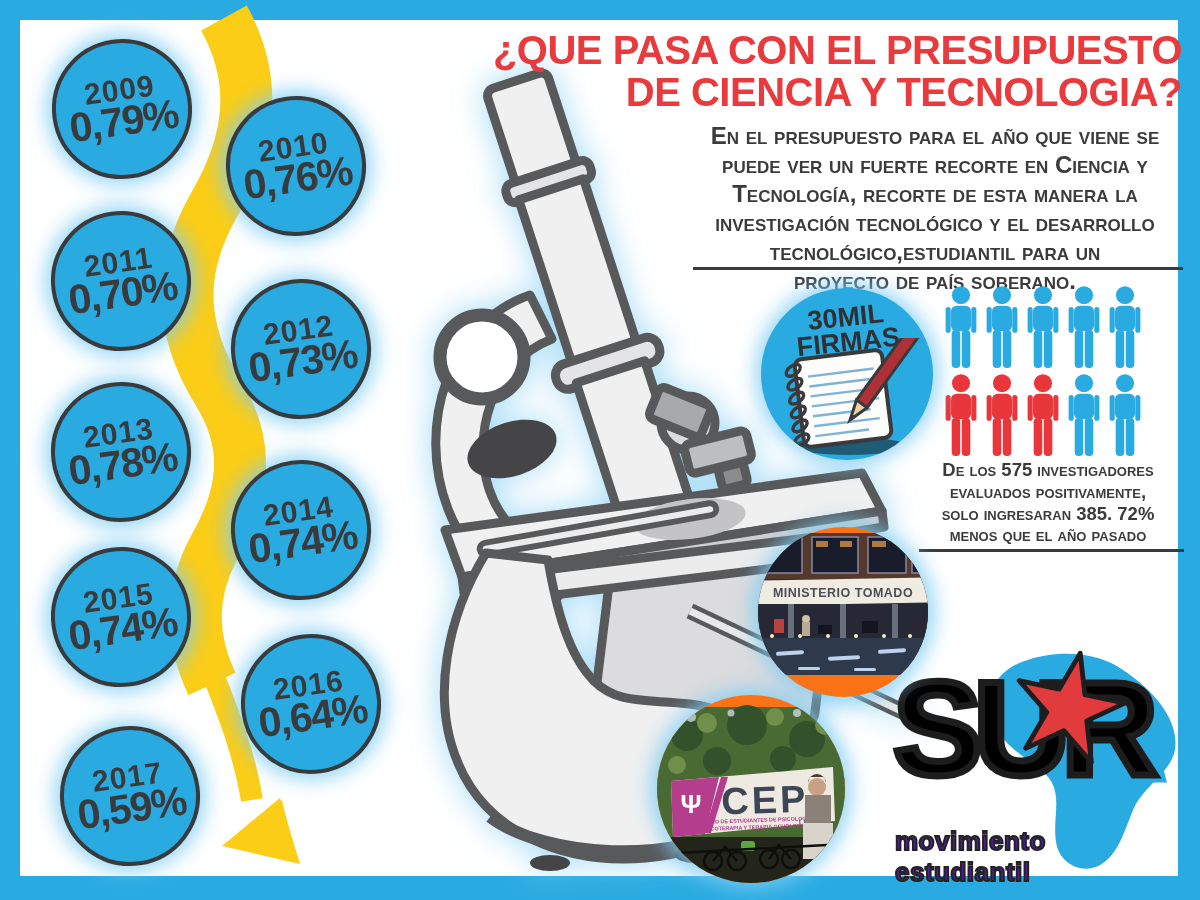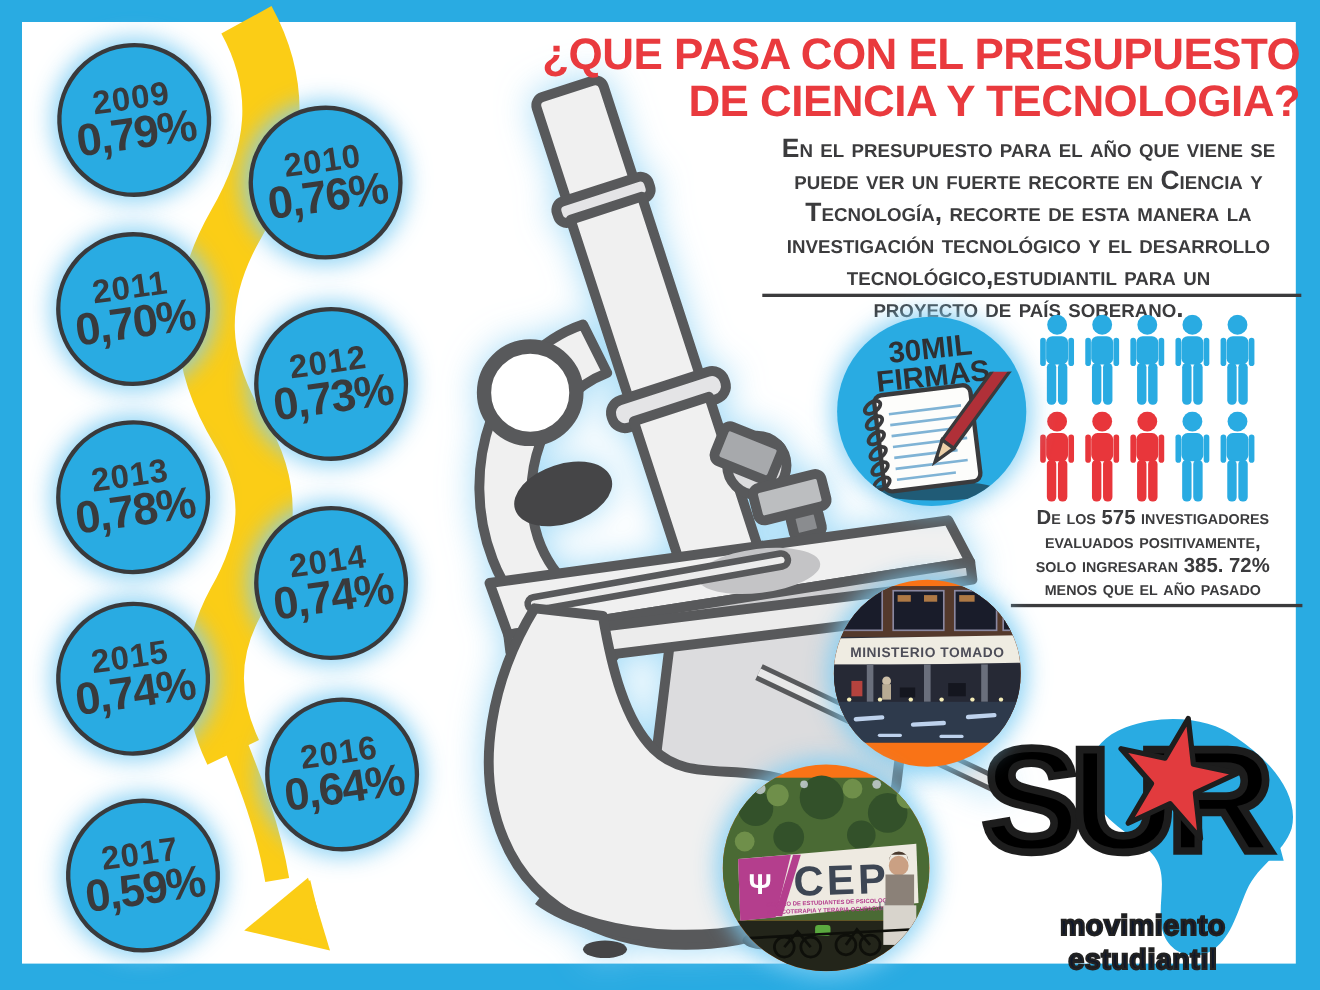--- a/index.html
+++ b/index.html
@@ -50,22 +50,22 @@
          box-shadow:0 0 20px 6px rgba(125,205,243,.85);text-decoration:underline;}
   #ministerio{left:758px;top:527px;width:170px;height:170px;z-index:4;}
   #cep{left:657px;top:695px;width:188px;height:188px;z-index:5;}
   .photo svg{display:block;width:100%;height:100%;}
 
   .sur{position:absolute;left:893px;top:648px;width:292px;height:226px;z-index:3;}
   .sur-map{position:absolute;right:-6px;top:0;width:240px;height:224px;}
   .sur-word{position:absolute;left:0;top:14px;font-size:134px;font-weight:bold;color:#000000;
             -webkit-text-stroke:7px #1d1d1d;letter-spacing:-9px;line-height:1;z-index:2;}
   .sur-star{position:absolute;left:116px;top:-2px;width:120px;height:120px;z-index:3;}
-  .sur-tagline{position:absolute;left:28px;top:178px;width:236px;text-align:center;font-size:26px;
-               font-weight:bold;color:#0f172a;-webkit-text-stroke:2px #222222;letter-spacing:0.5px;z-index:2;}
+  .sur-tagline{position:absolute;left:2px;top:178px;width:236px;font-size:26px;
+               font-weight:bold;color:#4c1d95;-webkit-text-stroke:2px #222222;letter-spacing:0.5px;z-index:2;}
 </style>
 </head>
 <body>
 
 <div class="poster">
   <div class="canvas"></div>
 
   <svg class="arrow-svg" viewBox="0 0 1200 900">
     <path d="M224 18 C 258 80 252 140 214 205 C 176 272 180 330 218 392 C 250 444 246 492 214 548 C 190 592 190 638 212 684" fill="none" stroke="#FBCD16" stroke-width="52"></path>
     <path d="M212 672 C 228 712 244 752 252 800" fill="none" stroke="#FBCD16" stroke-width="22"></path>

